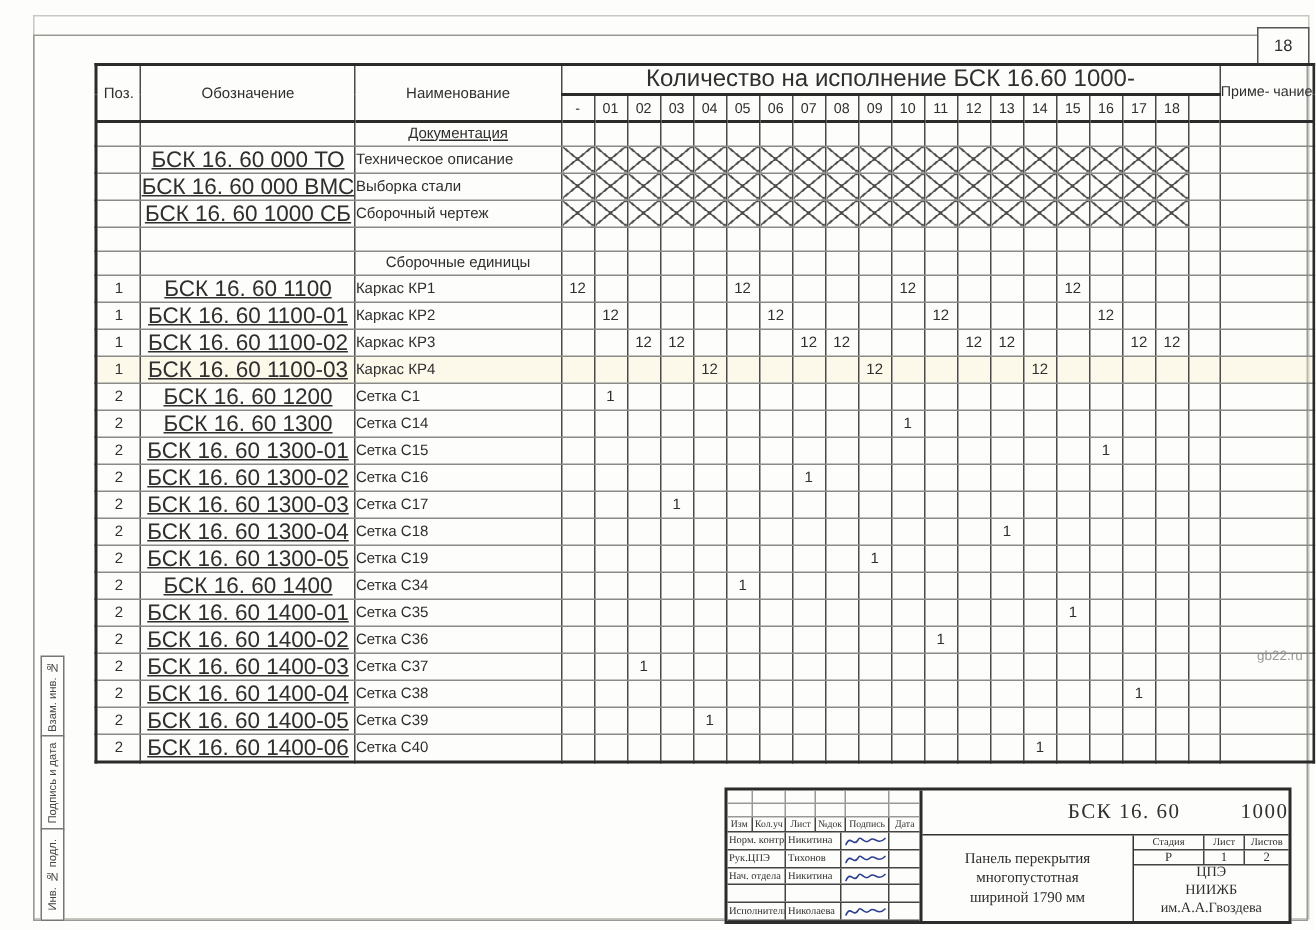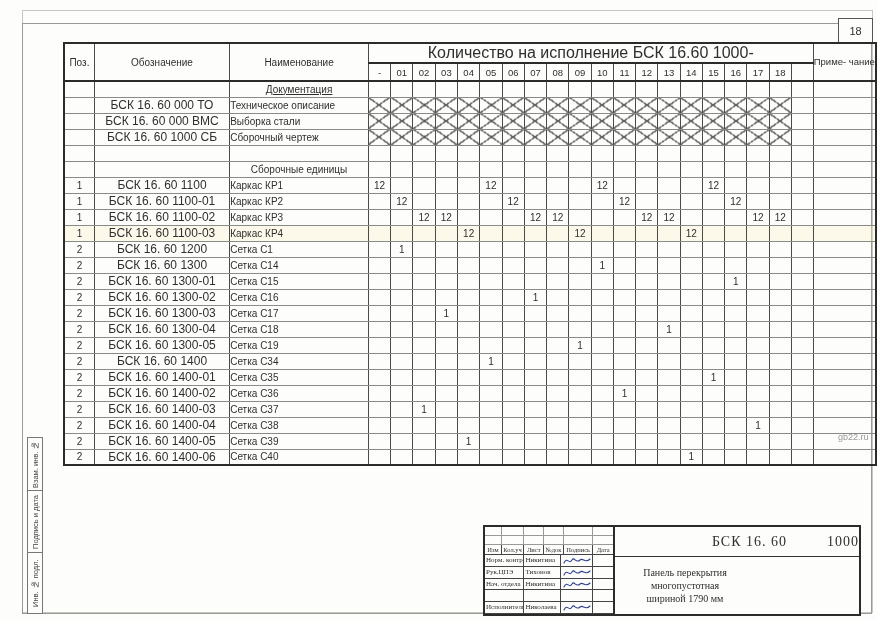--- a/index.html
+++ b/index.html
@@ -16,21 +16,21 @@
         border:2px solid #2b2b2b;font-size:10px;}
   table.spec th, table.spec td{border-left:1px solid #4a4a4a;border-right:1px solid #4a4a4a;
         border-top:1px solid #8a8a86;border-bottom:1px solid #8a8a86;
         padding:0;overflow:hidden;white-space:nowrap;}
   table.spec thead th{border-bottom:2px solid #2b2b2b;font-weight:normal;}
   th.h-pos{width:30px;border-radius:15px;} th.h-desig{width:137px;} th.h-name{width:142px;}
   th.h-note{width:52px;font-size:9.5px;white-space:pre-line;line-height:1.1;}
   th.h-group{height:18px;font-size:16px;border-bottom:1px solid #4a4a4a;}
   th.qty-col-head{width:22px;height:16px;font-size:9.5px;text-align:center;}
   td.cell-pos{text-align:center;}
-  td.cell-designation{text-align:center;white-space:pre;font-size:12px;}
+  td.cell-designation{text-align:center;white-space:pre;font-size:15px;text-decoration:underline;}
   td.cell-name{text-align:left;padding-left:6px;}
   td.cell-name.section{text-align:center;padding-left:0;}
   td.cell-name.u{text-decoration:underline;}
   td.cell-qty{text-align:center;font-size:10px;}
   table.spec tbody tr{height:16px;}
   td.hatch{background-image:
      linear-gradient(to top right, transparent calc(50% - .6px), #4c4c4c calc(50% - .6px), #4c4c4c calc(50% + .6px), transparent calc(50% + .6px)),
      linear-gradient(to bottom right, transparent calc(50% - .6px), #4c4c4c calc(50% - .6px), #4c4c4c calc(50% + .6px), transparent calc(50% + .6px));}
   tr.tint td{background-color:rgba(248,242,205,0.35);}
 
@@ -828,15 +828,31 @@
     </div>
     <div class="tb-docnum">
       <span>БСК 16. 60</span>
       <span>1000</span>
     </div>
     <div class="tb-title">
       <span>Панель перекрытия</span>
       <span>многопустотная</span>
       <span>шириной  1790 мм</span>
     </div>
+    <div class="tb-stage">
+      <div class="stage-row" id="stage-head">
+          <div class="c" style="width: 47px;">Стадия</div>
+          <div class="c" style="width: 27px;">Лист</div>
+          <div class="c" style="width: 29px;">Листов</div>
+        </div>
+      <div class="stage-row" id="stage-vals">
+          <div class="c" style="width: 47px; font-size: 8.5px;">Р</div>
+          <div class="c" style="width: 27px; font-size: 8.5px;">1</div>
+          <div class="c" style="width: 29px; font-size: 8.5px;">2</div>
+        </div>
+      <div class="tb-org">
+        <span>ЦПЭ</span>
+        <span>НИИЖБ им.А.А.Гвоздева</span>
+      </div>
+    </div>
   </div>
 
 </div>
 
 </body></html>

